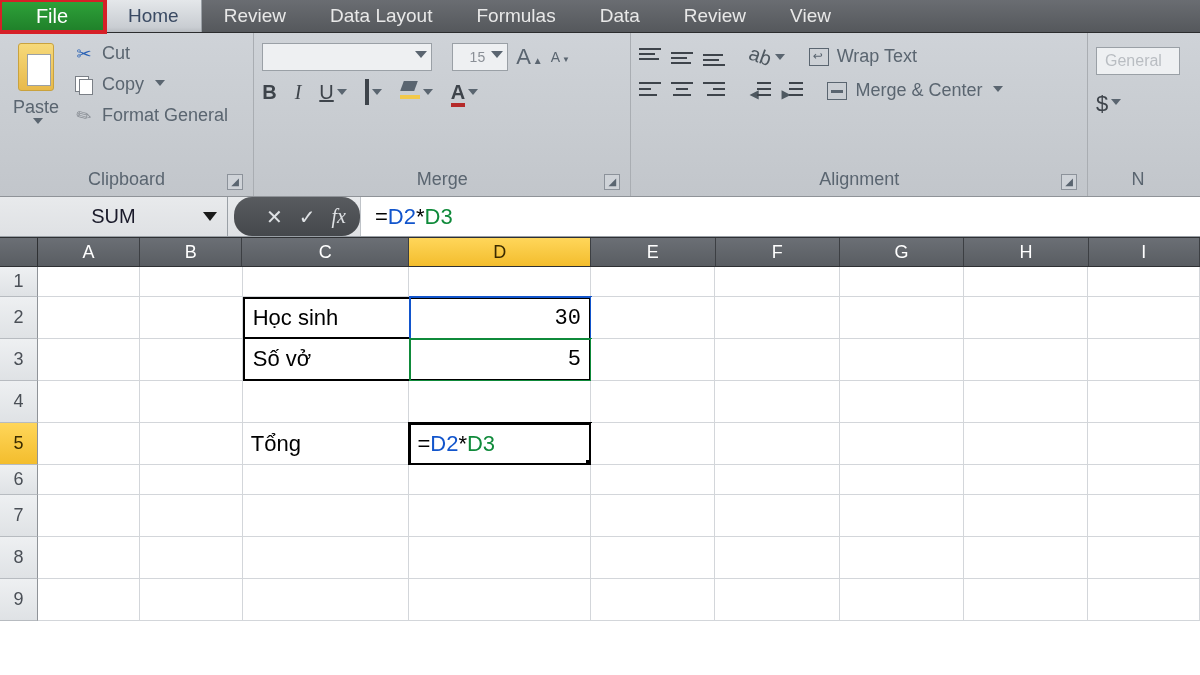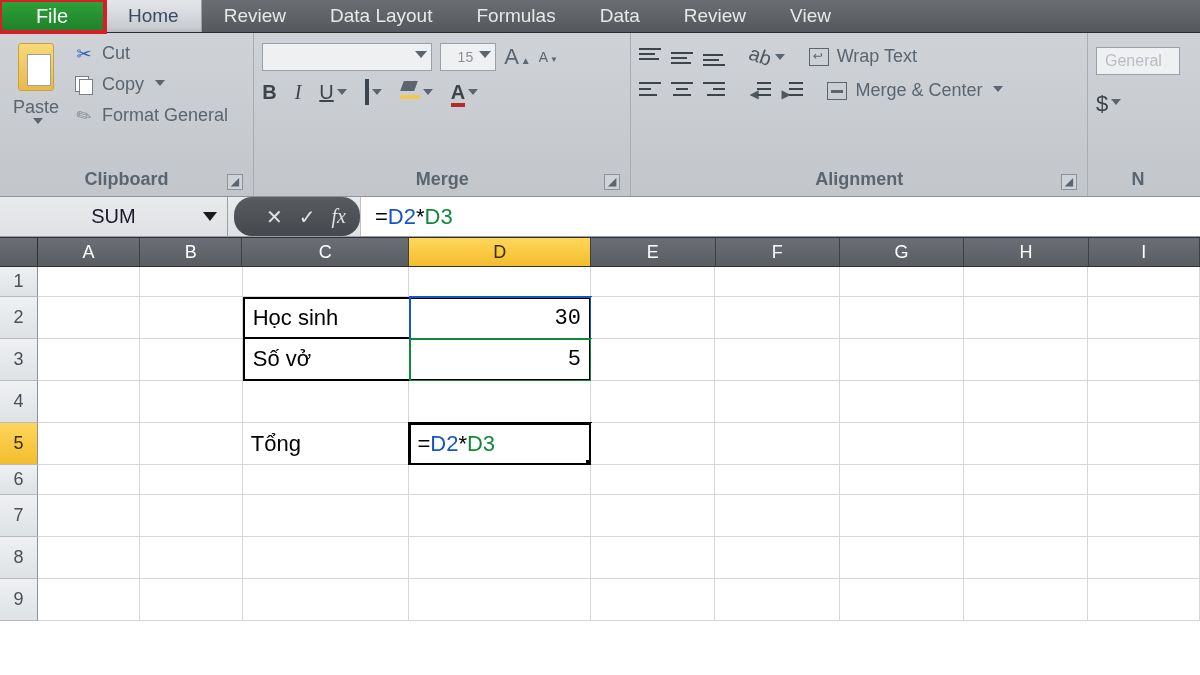--- a/index.html
+++ b/index.html
@@ -52,21 +52,20 @@
     display: flex; flex-direction: column;
     padding: 6px 8px 0 8px;
   }
   .group-label {
     text-align: center;
     font-size: 18px;
     color: #5a6570;
     padding: 4px 0 6px;
     margin-top: auto;
     position: relative;
-    font-weight: bold;
   }
   .dlg-launcher {
     position: absolute; right: 2px; bottom: 6px;
     width: 16px; height: 16px;
     border: 1px solid #8c929a;
     background: #cfd3d8;
     font-size: 10px; line-height: 14px; color: #5a6570;
     text-align: center;
   }
   .clip-body { display: flex; gap: 10px; }
@@ -110,21 +109,21 @@
   .font-body { display: flex; flex-direction: column; gap: 10px; padding-top: 4px; }
   .font-row1 { display: flex; align-items: center; gap: 8px; }
   .combo {
     height: 28px; border: 1px solid #9aa0a6; background: #eef0f2;
     display: flex; align-items: center; justify-content: flex-end;
     padding: 0 4px;
     color:#8a8f96;
   }
   .combo .v { width: 12px; height: 12px; border-left: 6px solid transparent; border-right: 6px solid transparent; border-top: 7px solid #5a6570; margin-left: 6px; }
   .font-name { width: 170px; }
-  .font-size { width: 56px; font-size: 14px; }
+  .font-size { width: 56px; font-size: 14px; margin-left: 12px; }
   .aA { display: flex; align-items: baseline; gap: 2px; color: #5a6570; }
   .aA .big { font-size: 22px; } .aA .sm { font-size: 14px; }
   .font-row2 { display: flex; align-items: center; gap: 18px; font-size: 20px; color:#3e444b; }
   .btn-borderbox { width: 22px; height: 22px; border: 2px solid #3e444b; position: relative; }
   .btn-borderbox::before { content:""; position:absolute; left:50%; top:0; bottom:0; border-left:2px solid #3e444b; }
   .btn-borderbox::after { content:""; position:absolute; top:50%; left:0; right:0; border-top:2px solid #3e444b; }
   .drop { width: 10px; height: 10px; border-left:5px solid transparent; border-right:5px solid transparent; border-top:6px solid #5a6570; display:inline-block; margin-left:3px; vertical-align: middle;}
   .fill-icon { width: 20px; height: 18px; position: relative; display:inline-block;}
   .fill-icon::before { content:""; position:absolute; left:2px; top:0; width:14px; height:10px; background:#5a6570; transform: skewX(-20deg); }
   .fill-icon::after { content:""; position:absolute; left:0; bottom:0; width:20px; height:4px; background:#f2c94c; }

